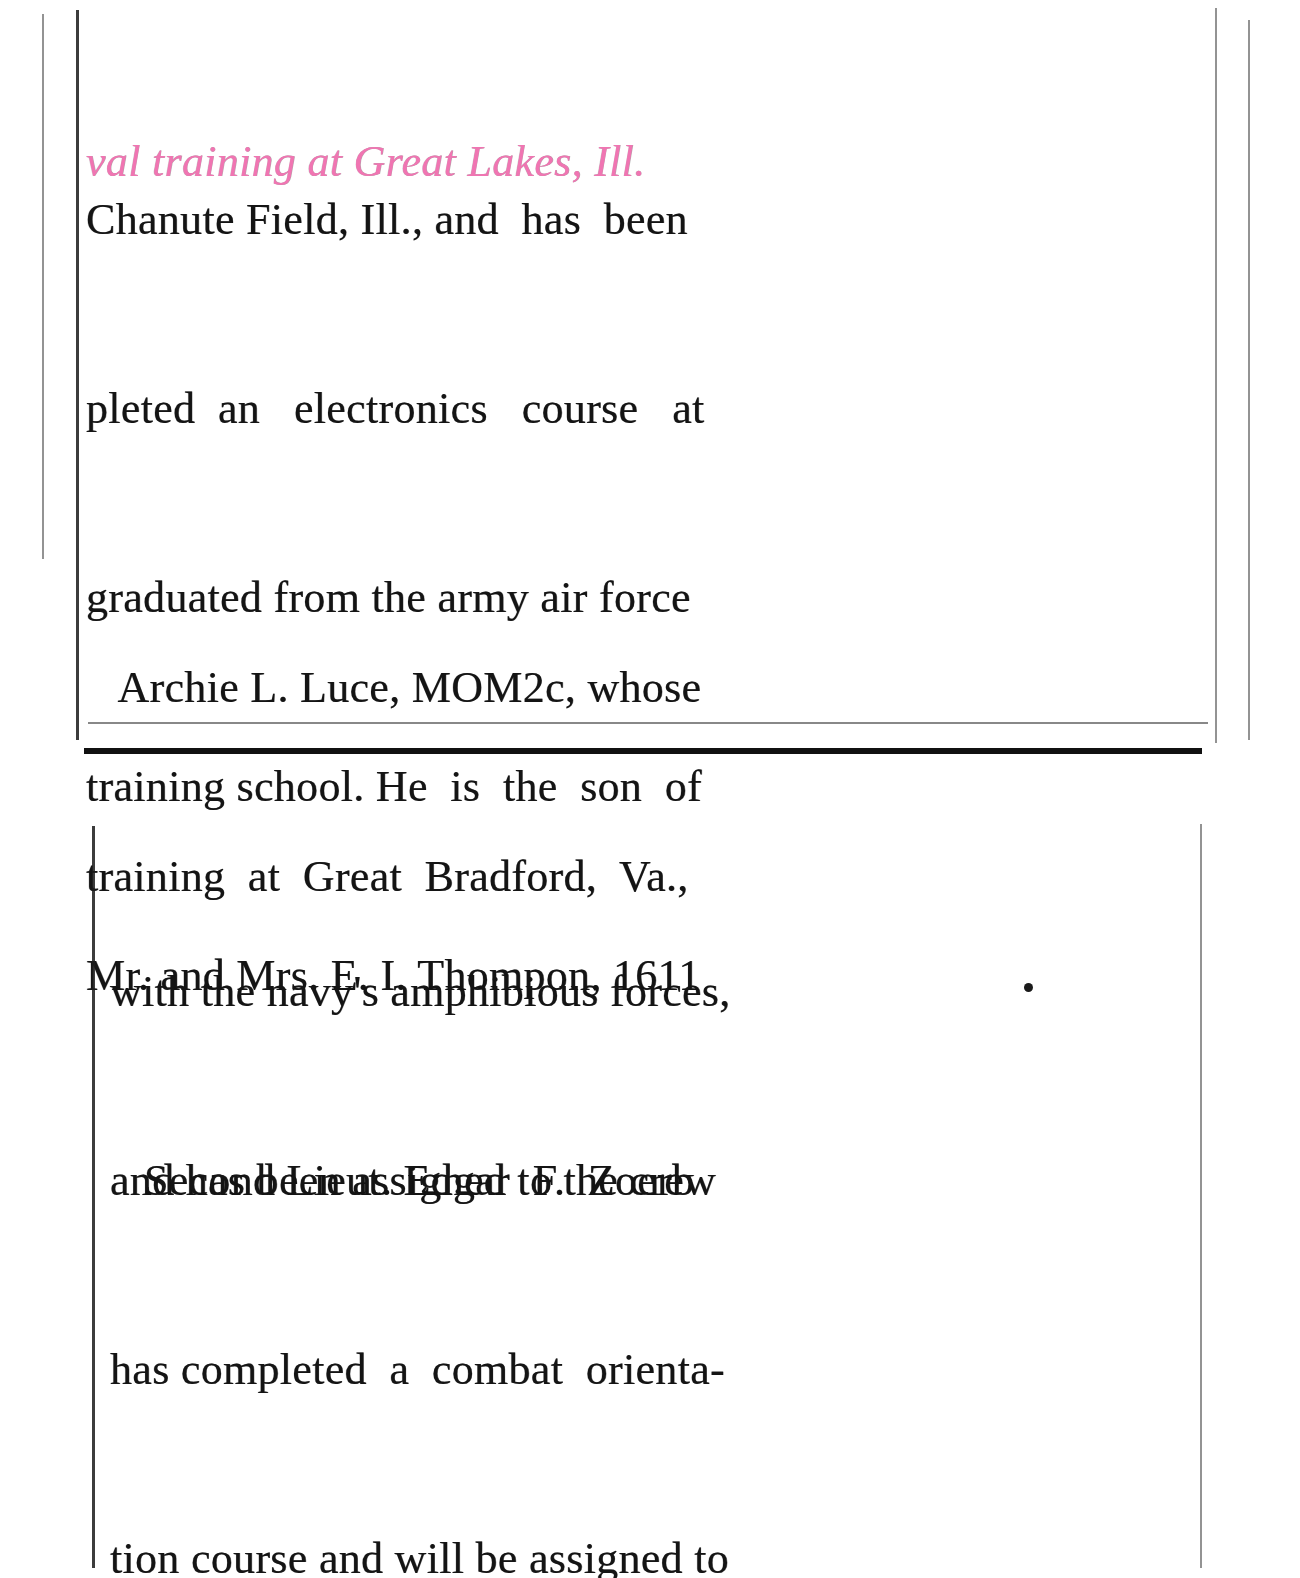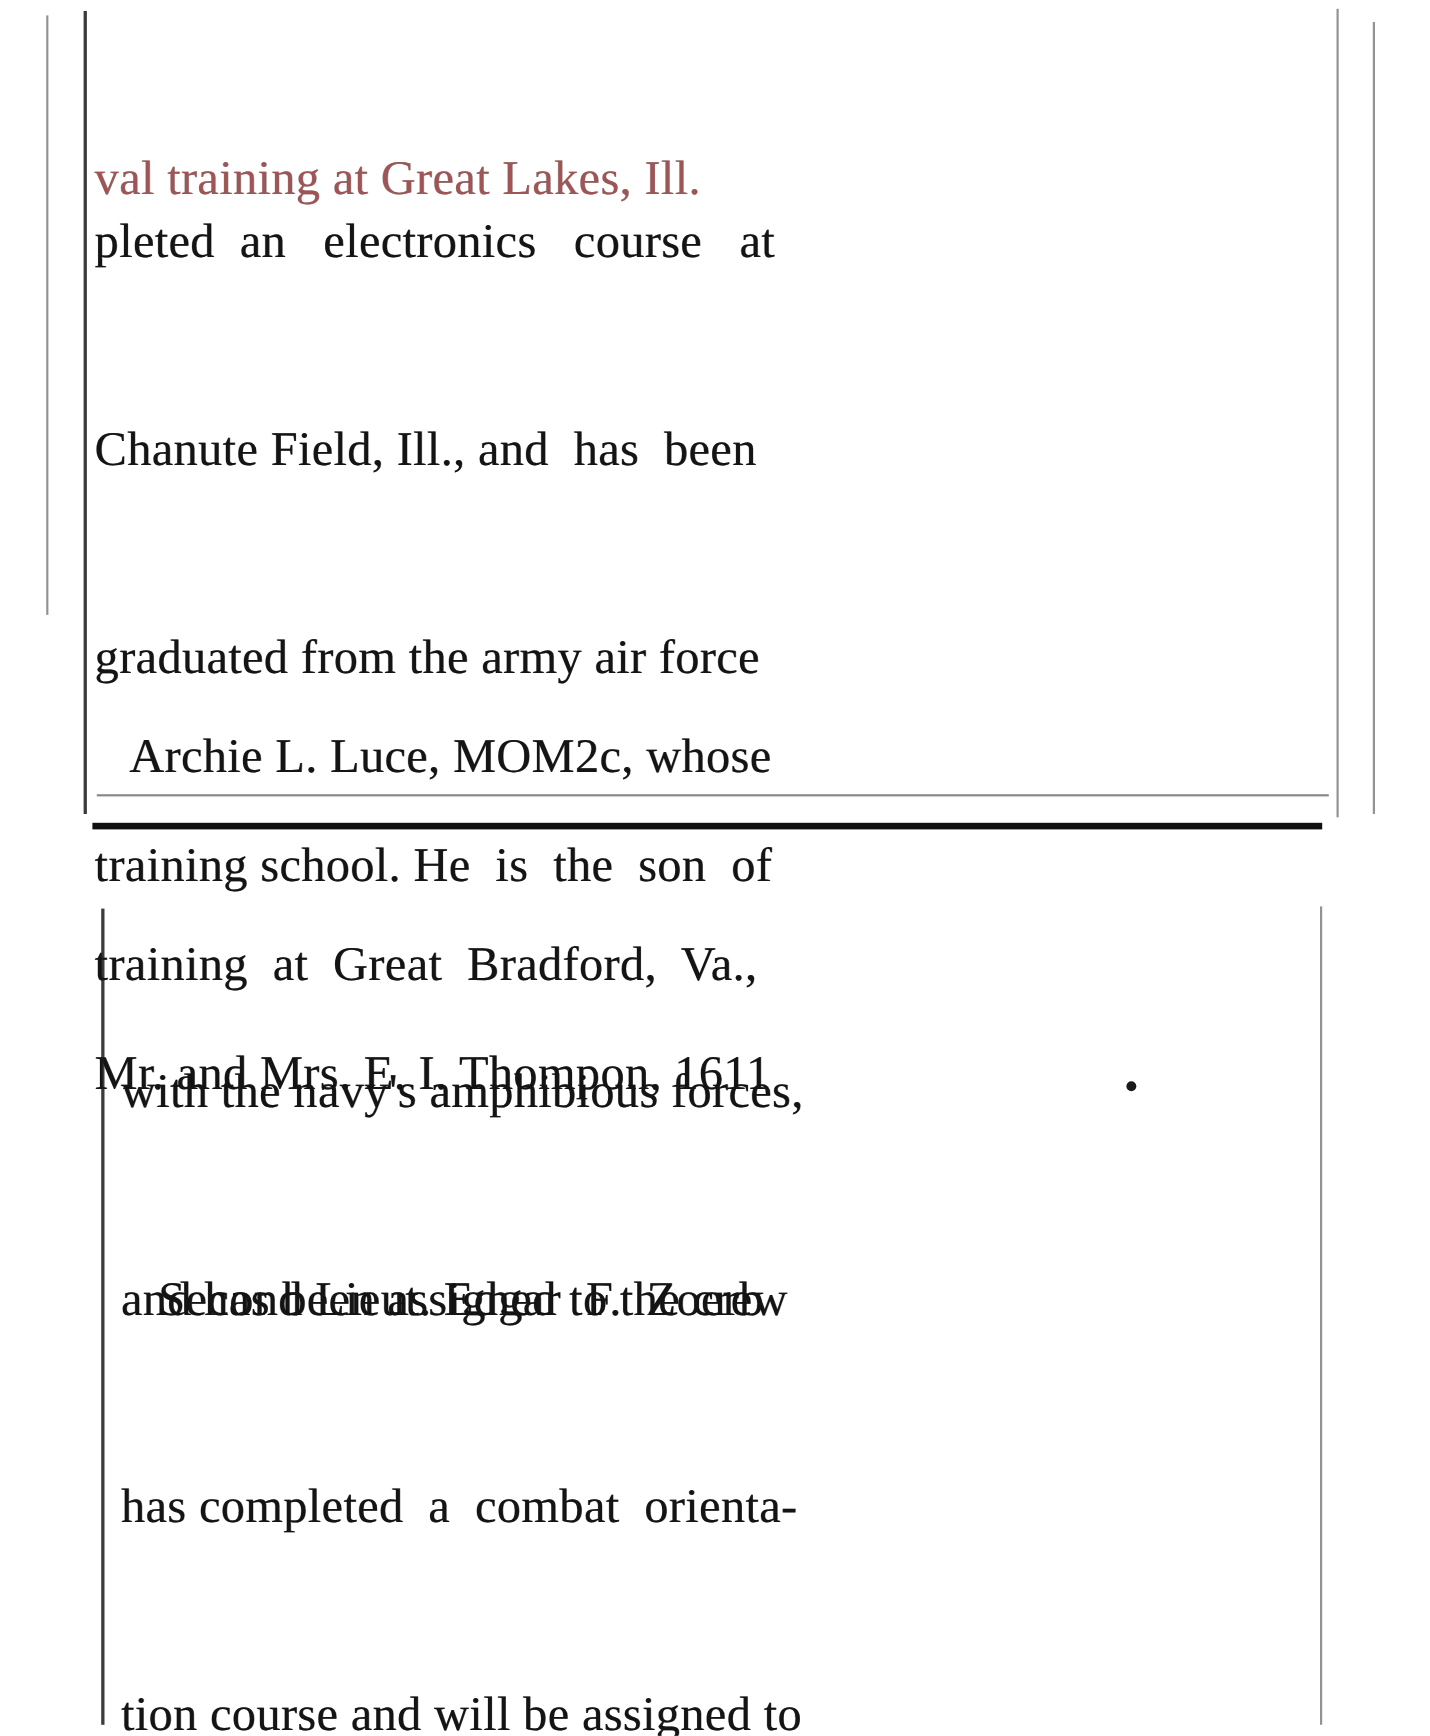--- a/index.html
+++ b/index.html
@@ -70,22 +70,23 @@
     letter-spacing: 0.3px;
     color: #141414;
     white-space: pre;
   }
   .ln {
     display: block;
     height: 63px;
     white-space: pre;
   }
   .ln.cut {
-    color: #7f1d1d;
+    color: #ec4899;
     opacity: .75;
+    font-style: italic;
   }
 
   
   .text-body .ln {
     text-shadow: 0.4px 0 0 rgba(20,20,20,0.45), -0.4px 0 0 rgba(20,20,20,0.25);
   }
 
   .dot-mark {
     position: absolute;
     width: 9px;
@@ -104,22 +105,22 @@
     <div class="rule-v faint" style="left:42px; top:14px; height:545px;"></div>
     <div class="rule-v" style="left:76px; top:10px; height:730px;"></div>
     <div class="rule-v faint" style="left:1215px; top:8px; height:735px;"></div>
     <div class="rule-v faint" style="left:1248px; top:20px; height:720px;"></div>
 
     <div class="text-body" style="left:86px; top:4px; font-size:44px;">
       <span class="ln cut">val training at Great Lakes, Ill.</span>
     </div>
 
     <div class="text-body" style="left:86px; top:62px;">
+      <span class="ln">Chanute Field, Ill., and  has  been</span>
       <span class="ln">pleted  an   electronics   course   at</span>
-      <span class="ln">Chanute Field, Ill., and  has  been</span>
       <span class="ln">graduated from the army air force</span>
       <span class="ln">training school. He  is  the  son  of</span>
       <span class="ln">Mr. and Mrs. E. I. Thompon, 1611</span>
     </div>
 
     <div class="text-body" style="left:86px; top:530px;">
       <span class="ln">   Archie L. Luce, MOM2c, whose</span>
       <span class="ln">training  at  Great  Bradford,  Va.,</span>
     </div>
 

